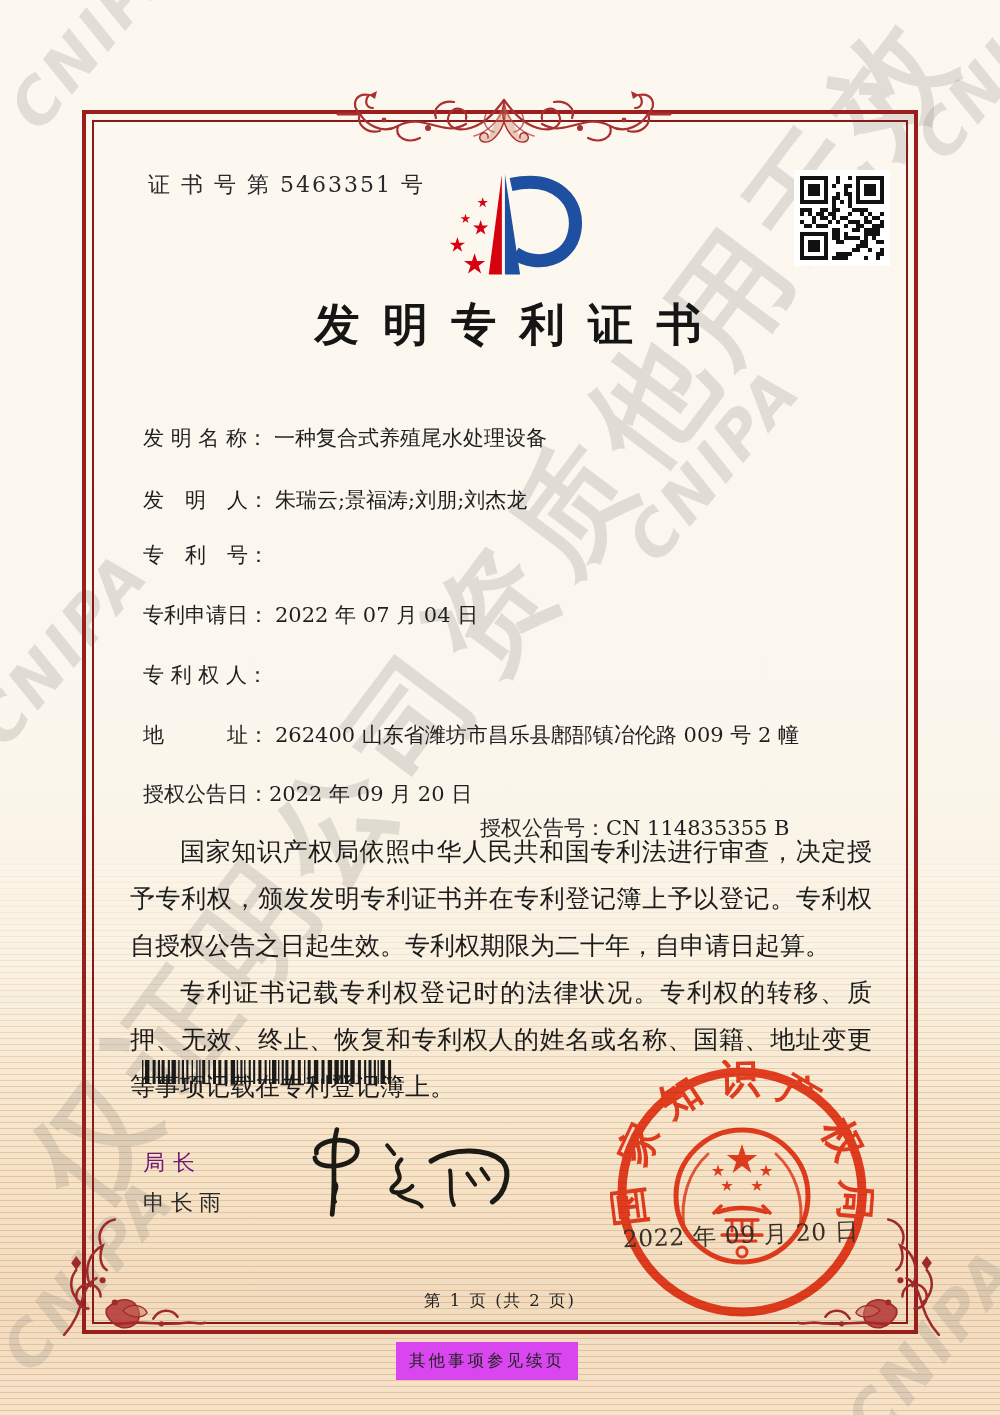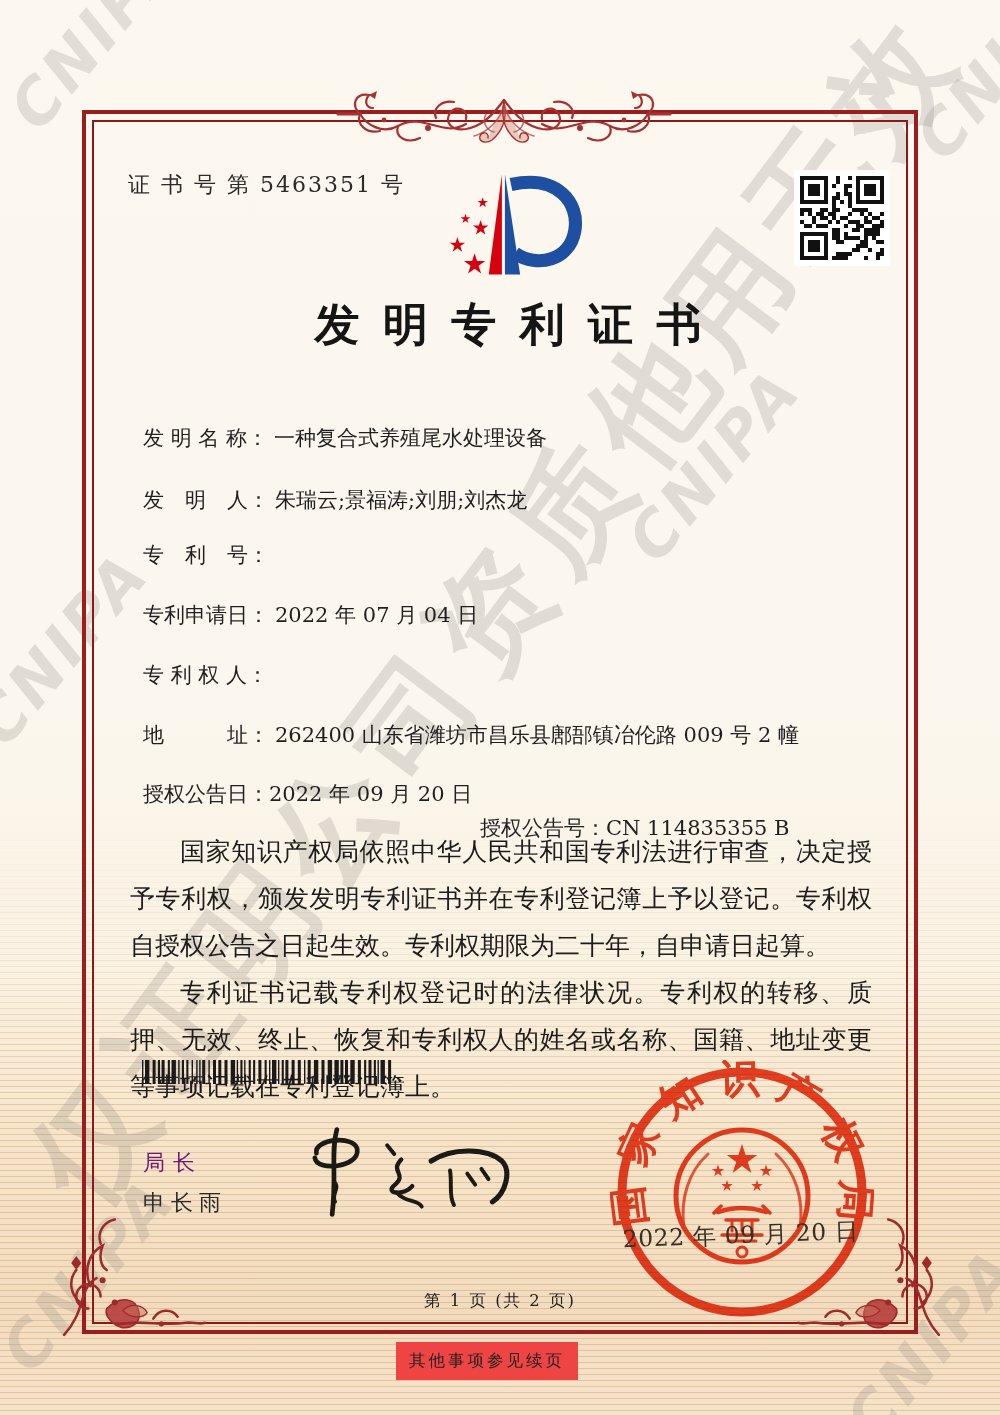--- a/index.html
+++ b/index.html
@@ -25,38 +25,38 @@
   .wm-cnipa{
     z-index:1;font-family:"DejaVu Sans","Liberation Sans",sans-serif;
     font-style:italic;font-weight:bold;font-size:62px;letter-spacing:4px;
     color:rgba(150,143,134,.26);transform:rotate(-50deg);white-space:nowrap;pointer-events:none;
   }
   
   .frame{left:82px;top:110px;width:836px;height:1224px;border:4.5px solid #9a1e1e;z-index:2;box-sizing:border-box;}
   .frame-inner{left:6px;top:6px;right:6px;bottom:6px;border:2px solid #8a1a1a;position:absolute;}
   .orn{z-index:3;pointer-events:none;}
   
-  .cert-no{left:128px;top:170px;font-size:22px;color:#2a2a2a;letter-spacing:2px;z-index:4;}
+  .cert-no{left:148px;top:170px;font-size:22px;color:#2a2a2a;letter-spacing:2px;z-index:4;}
   .logo{left:424px;top:160px;width:172px;height:137px;z-index:4;}
   .qr{left:794px;top:170px;width:96px;height:96px;background:#fff;padding:0;z-index:4;}
   .title{left:82px;top:295px;width:852px;text-align:center;font-size:45px;font-weight:700;
          letter-spacing:.52em;text-indent:.52em;color:#151515;z-index:4;}
   .field-row{left:143px;font-size:21px;color:#1f1f1f;z-index:4;display:flex;white-space:nowrap;}
   .field-row .lab{color:#1f1f1f;}
   .field-row .val{margin-left:6px;}
   .grant-group{font-size:21px;color:#1f1f1f;z-index:4;white-space:nowrap;}
   .paras{left:130px;top:828px;width:742px;z-index:4;font-size:25px;line-height:47px;color:#1c1c1c;text-align:justify;}
   .paras p{margin:0;text-indent:2em;}
   .barcode{left:140px;top:1060px;width:254px;height:24px;z-index:4;}
   .director-title{left:143px;top:1148px;font-size:22px;letter-spacing:8px;color:#701a75;z-index:4;}
   .director-name{left:143px;top:1188px;font-size:22px;letter-spacing:6px;color:#2b2b2b;z-index:4;}
   .signature{left:296px;top:1118px;width:220px;height:108px;z-index:4;}
   .seal{left:610px;top:1060px;width:264px;height:264px;z-index:5;opacity:.96;mix-blend-mode:multiply;}
   .page-info{left:82px;top:1290px;width:836px;text-align:center;font-size:16.5px;color:#222;letter-spacing:2px;z-index:4;}
-  .footer-note{left:396px;top:1342px;width:182px;height:38px;background:#ef4444;z-index:4;
+  .footer-note{left:396px;top:1342px;width:182px;height:38px;background:#d946ef;z-index:4;
                display:flex;align-items:center;justify-content:center;font-size:16.5px;letter-spacing:3px;color:#222;}
 </style>
 </head>
 <body>
 
 <div class="abs bg-waves"></div>
 
 <div class="abs wm-notice">仅证明公司资质他用无效</div>
 <div class="abs wm-cnipa" style="left:-18px;top:-4px;">CNIPA</div>
 <div class="abs wm-cnipa" style="left:888px;top:26px;">CNIPA</div>

